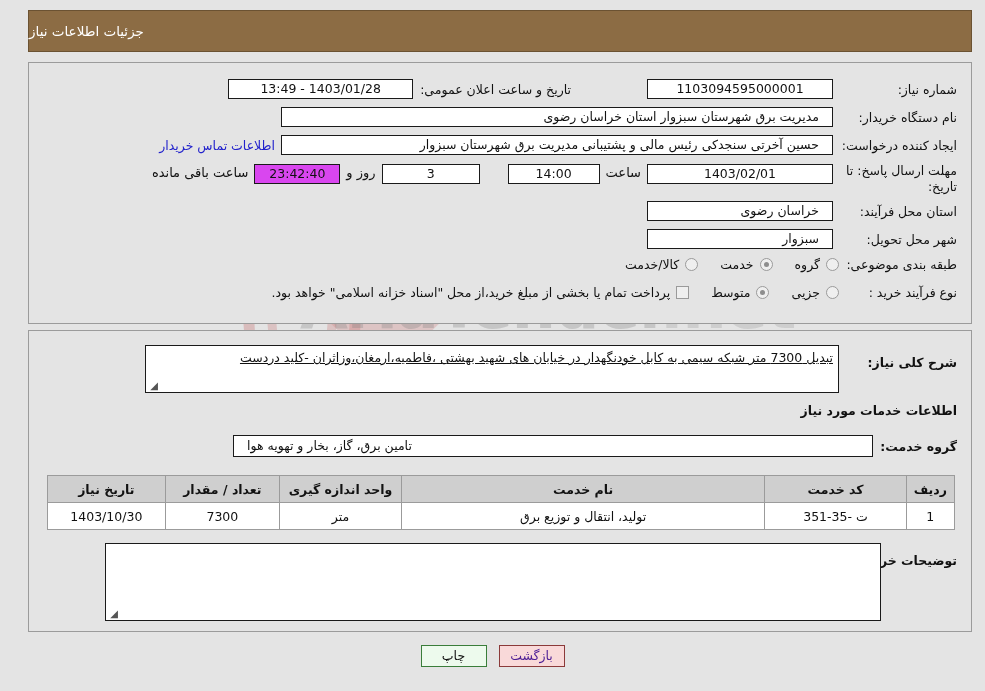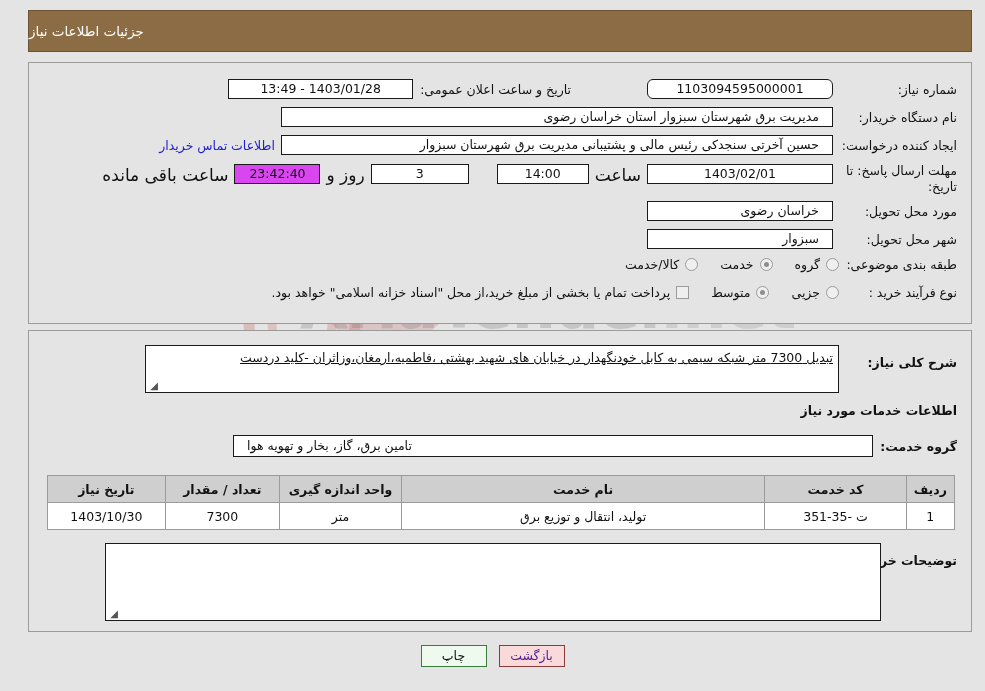--- a/index.html
+++ b/index.html
@@ -122,21 +122,21 @@
 
   .inline-link {
     color: #2222cc;
     font-size: 12.5px;
     text-decoration: none;
     white-space: nowrap;
     cursor: pointer;
   }
 
   .small-note {
-    font-size: 17px;
+    font-size: 13px;
     color: #111;
     white-space: nowrap;
   }
 
   
   .radio {
     display: inline-block;
     width: 13px; height: 13px;
     border-radius: 50%;
     border: 1px solid #9a9a9a;
@@ -272,21 +272,21 @@
       <path d="M59 28 L89 39 L89 66 C89 85 75 97 59 102 C43 97 29 85 29 66 L29 39 Z" fill="none" stroke="rgba(205,140,140,0.38)" stroke-width="9"></path>
     </svg>
     <div class="wm-chevron"></div>
     <div class="wm-text"><span>AriaTender</span><span class="dot">.net</span></div>
   </div>
 
   <div class="panel" id="panel-top">
 
     <div class="frow" style="top:16px; right:14px;">
       <div class="lbl" style="width:118px;">شماره نیاز:</div>
-      <div class="fld ltrnum" style="width:186px; margin-right:6px;border-radius:6px;">1103094595000001</div>
+      <div class="fld ltrnum" style="width:186px; margin-right:6px;">1103094595000001</div>
     </div>
     <div class="frow" style="top:16px; right:400px;">
       <div class="lbl">تاریخ و ساعت اعلان عمومی:</div>
       <div class="fld ltrnum" style="width:185px; margin-right:7px;">13:49 - 1403/01/28</div>
     </div>
 
     <div class="frow" style="top:44px; right:14px;">
       <div class="lbl" style="width:118px;">نام دستگاه خریدار:</div>
       <div class="fld" style="width:552px; margin-right:6px; text-align:right;">مدیریت برق شهرستان سبزوار استان خراسان رضوی</div>
     </div>
@@ -302,21 +302,21 @@
       <div class="fld ltrnum" style="width:186px; margin-right:6px; margin-top:1px;">1403/02/01</div>
       <div class="small-note" style="margin-right:6px; margin-top:2px;">ساعت</div>
       <div class="fld ltrnum" style="width:92px; margin-right:6px; margin-top:1px;">14:00</div>
       <div class="fld ltrnum" style="width:98px; margin-right:28px; margin-top:1px;">3</div>
       <div class="small-note" style="margin-right:6px; margin-top:2px;">روز و</div>
       <div class="fld ltrnum yellow" style="width:86px; margin-right:6px; margin-top:1px;">23:42:40</div>
       <div class="small-note" style="margin-right:6px; margin-top:2px;">ساعت باقی مانده</div>
     </div>
 
     <div class="frow" style="top:138px; right:14px;">
-      <div class="lbl" style="width:118px;">مورد محل تحویل:</div>
+      <div class="lbl" style="width:118px;">استان محل فرآیند:</div>
       <div class="fld" style="width:186px; margin-right:6px; text-align:right;">خراسان رضوی</div>
     </div>
 
     <div class="frow" style="top:166px; right:14px;">
       <div class="lbl" style="width:118px;">شهر محل تحویل:</div>
       <div class="fld" style="width:186px; margin-right:6px; text-align:right;">سبزوار</div>
     </div>
 
     <div class="frow" style="top:194px; right:14px;">
       <div class="lbl" style="width:118px;">طبقه بندی موضوعی:</div>

